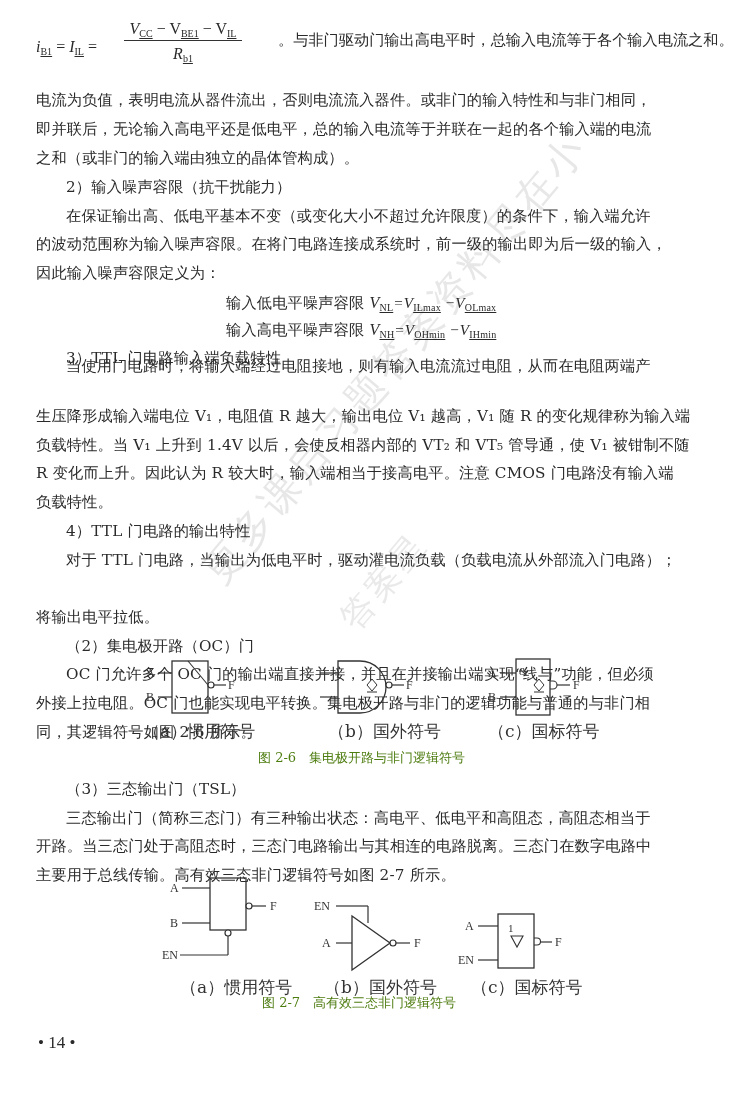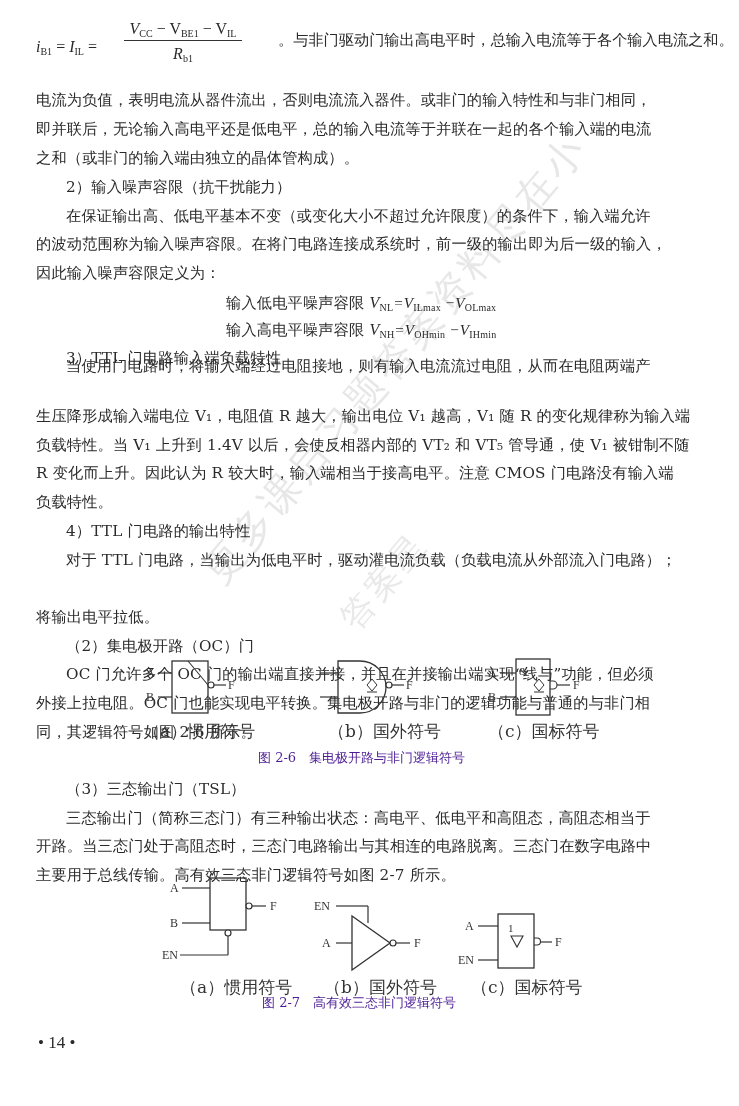--- a/index.html
+++ b/index.html
@@ -3,29 +3,29 @@
 <meta charset="utf-8">
 <style>
   html,body{margin:0;padding:0;background:#ffffff;}
   body{width:739px;height:1106px;position:relative;overflow:hidden;
        font-family:"DejaVu Serif","Liberation Serif",serif;color:#2a2a2a;}
   .page{position:absolute;left:0;top:0;width:739px;height:1106px;}
   .line{position:absolute;left:36px;font-size:15.2px;line-height:20px;white-space:nowrap;letter-spacing:0.2px;}
   .ind{left:66px;}
   .center{left:226px;}
   i.v{font-family:"Liberation Serif",serif;font-style:italic;font-size:16px;}
-  sub{font-size:10px;vertical-align:-3px;font-family:"Liberation Serif",serif;font-style:normal;}
+  sub{font-size:10px;vertical-align:-3px;font-family:"Liberation Serif",serif;font-style:normal;text-decoration:underline;}
   .formula{position:absolute;left:36px;top:18px;height:60px;font-family:"Liberation Serif",serif;font-size:16px;}
   .frac{position:absolute;left:86px;top:0;width:122px;text-align:center;}
   .frac .num{display:block;height:22px;line-height:22px;}
   .frac .bar{display:block;border-top:1px solid #333;margin:0 2px;}
   .frac .den{display:block;height:22px;line-height:26px;}
   .fig{position:absolute;}
   .cap{position:absolute;font-size:17px;color:#333;white-space:nowrap;text-align:right;}
-  .figtitle{position:absolute;font-size:13px;color:#4c1d95;white-space:nowrap;}
+  .figtitle{position:absolute;font-size:13px;color:#4d7c0f;white-space:nowrap;}
   .pageno{position:absolute;left:38px;top:1033px;font-size:17px;font-family:"Liberation Serif",serif;}
   .wm{position:absolute;left:190px;top:560px;font-size:40px;color:rgba(120,120,120,0.18);
       transform:rotate(-50deg);transform-origin:left top;white-space:nowrap;letter-spacing:4px;pointer-events:none;}
   .wm2{position:absolute;left:330px;top:610px;font-size:34px;color:rgba(120,120,120,0.16);
       transform:rotate(-50deg);transform-origin:left top;white-space:nowrap;letter-spacing:4px;pointer-events:none;}
   svg text{font-family:"Liberation Serif",serif;font-size:12px;fill:#333;}
 </style>
 </head>
 <body>
 

